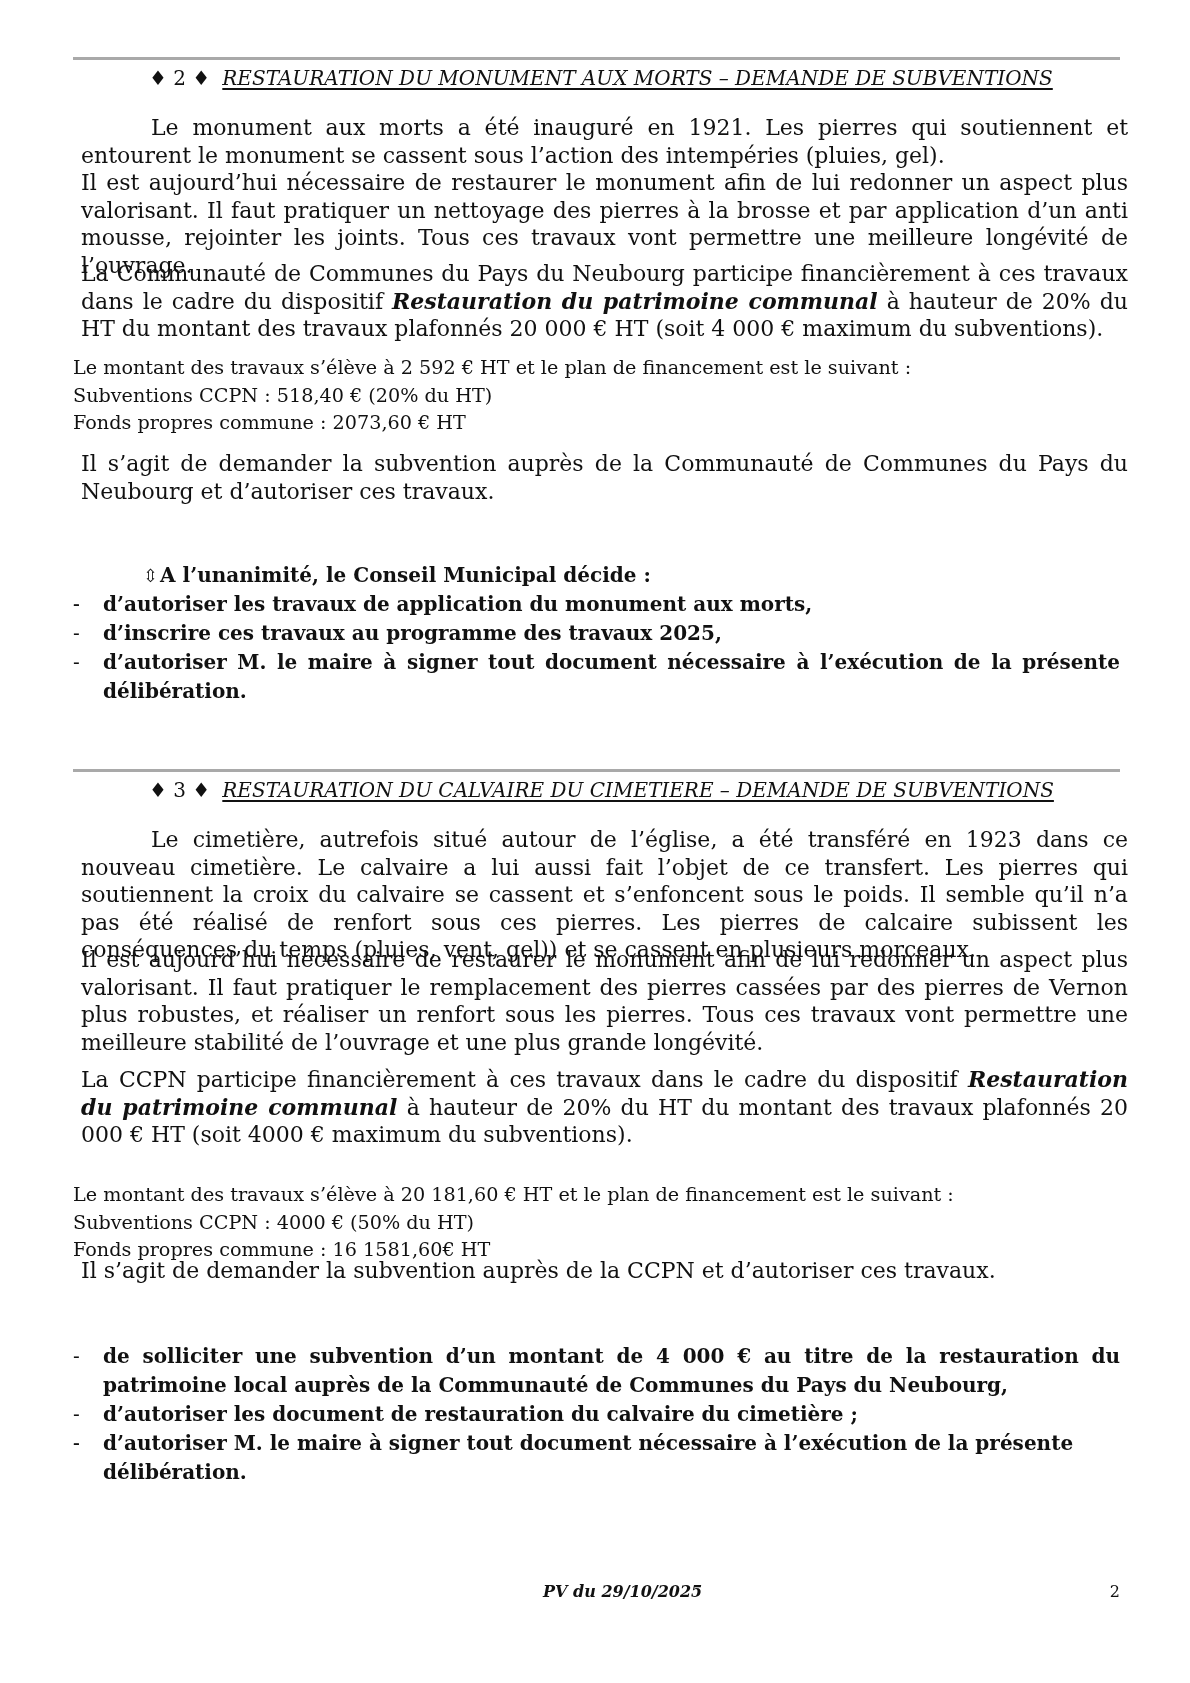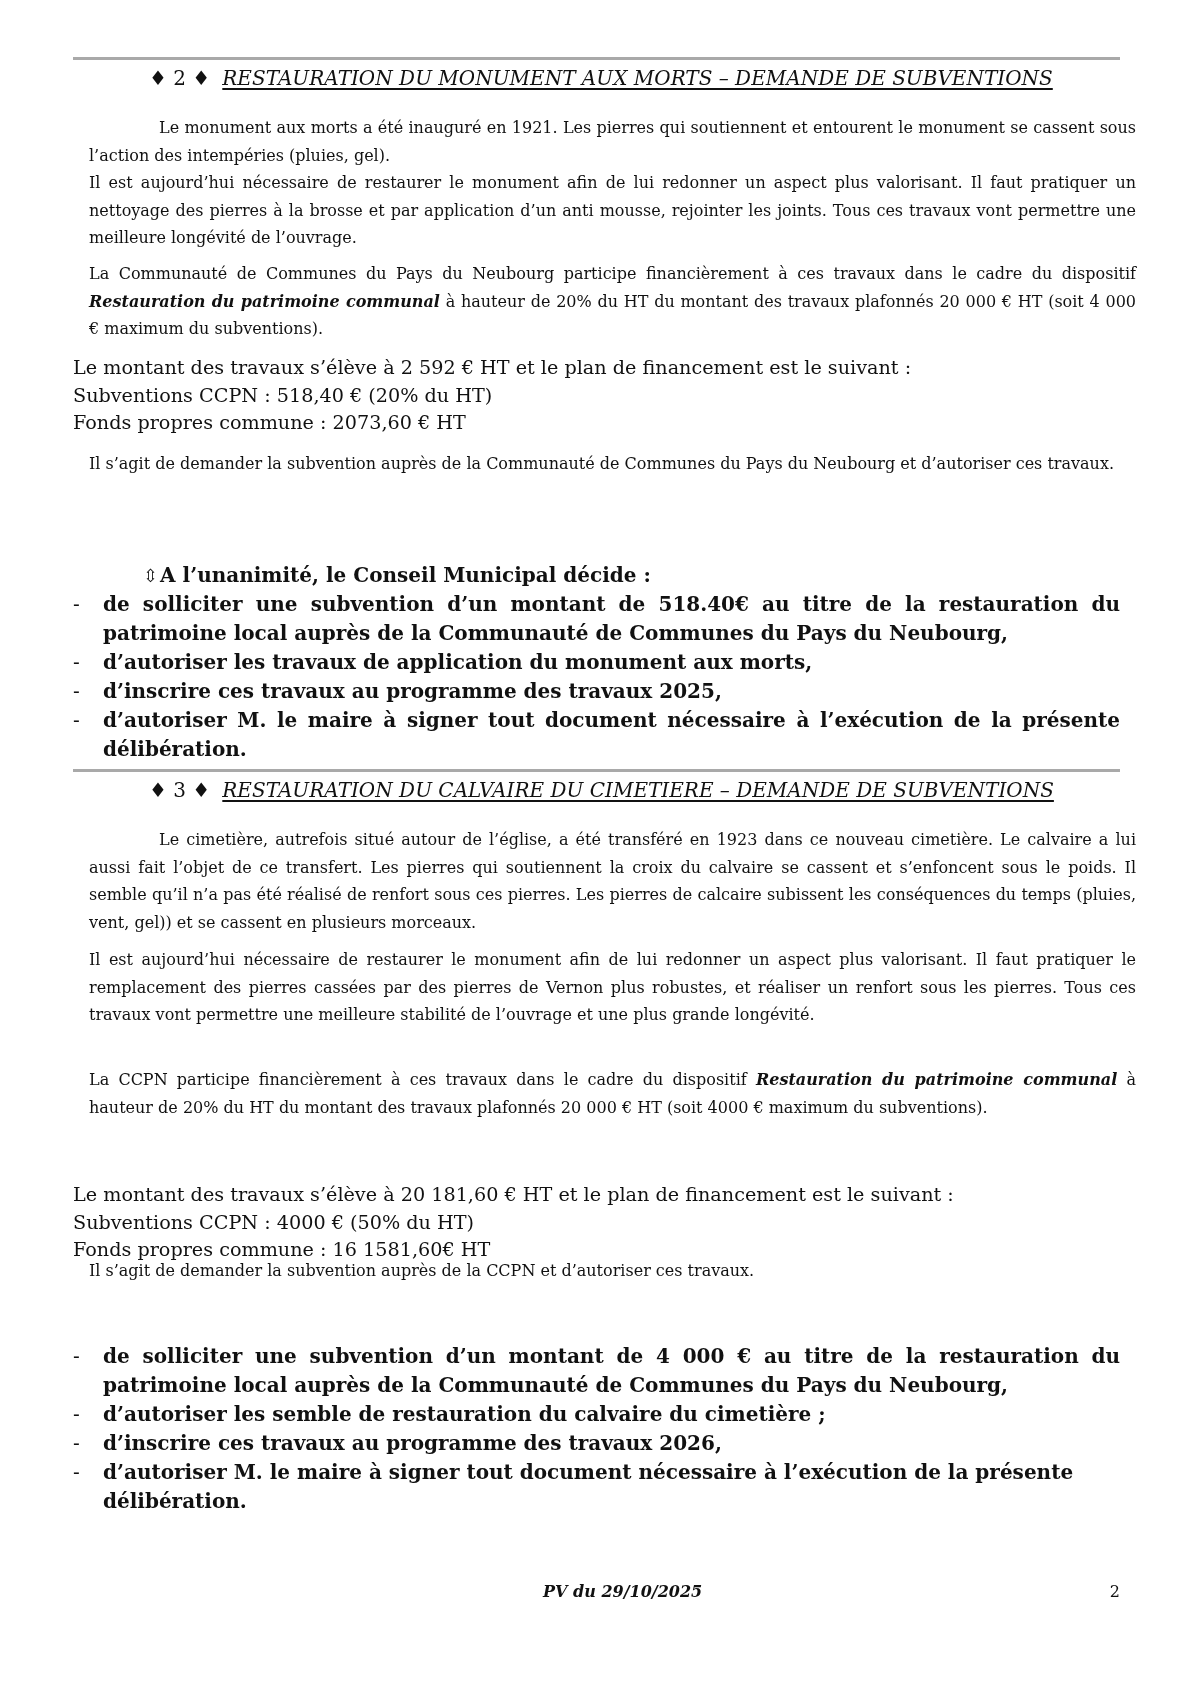--- a/index.html
+++ b/index.html
@@ -3,21 +3,21 @@
 <meta charset="utf-8">
 <style>
   html, body { margin: 0; padding: 0; background: #ffffff; }
   body { width: 1190px; height: 1683px; position: relative; overflow: hidden;
          font-family: "DejaVu Serif", "Liberation Serif", serif; color: #111; }
   .page { position: absolute; left: 73px; top: 0; width: 1047px; }
   .rule { position: absolute; left: 0; width: 1047px; height: 3px; background: #a9a9a9; }
   .heading { position: absolute; left: 76px; font-size: 20px; font-style: italic; white-space: nowrap; }
   .heading .marker { font-style: normal; margin-right: 12px; }
   .heading .title { text-decoration: underline; text-underline-offset: 3px; }
-  .p { position: absolute; left: 16px; width: 1047px; font-size: 16px; line-height: 27.5px; text-align: justify; }
+  .p { position: absolute; left: 8px; width: 1047px; font-size: 22px; line-height: 27.5px; text-align: justify; }
   .p .indent { display: inline-block; width: 70px; }
   .p .em { font-weight: bold; font-style: italic; }
   .lines { position: absolute; left: 0; font-size: 19.2px; line-height: 27.5px; }
   .lines div { white-space: nowrap; }
   .decision { position: absolute; left: 0; width: 1047px; font-weight: bold; font-size: 20px; line-height: 29px; margin-top: 36px; }
   .decision .lead { padding-left: 70px; }
   .decision .item { position: relative; padding-left: 30px; text-align: justify; }
   .decision .item .dash { position: absolute; left: 0; top: 0; font-weight: normal; }
   .arrow { font-weight: normal; font-size: 18px; margin-right: 2px; }
   .footer { position: absolute; top: 1582px; left: 0; width: 1047px; font-size: 16px; }
@@ -41,21 +41,21 @@
   <div class="lines" style="top:354px;">
     <div>Le montant des travaux s’élève à 2 592 € HT et le plan de financement est le suivant :</div>
     <div>Subventions CCPN : 518,40 € (20% du HT)</div>
     <div>Fonds propres commune : 2073,60 € HT</div>
   </div>
 
   <div class="p" style="top:450px;">Il s’agit de demander la subvention auprès de la Communauté de Communes du Pays du Neubourg et d’autoriser ces travaux.</div>
 
   <div class="decision" style="top:525px;">
     <div class="lead"><span class="arrow">⇳</span><span>A l’unanimité, le Conseil Municipal décide :</span></div>
-    <div class="item"><span class="dash">-</span><span>de solliciter une subvention d’un montant de 518.40€ au titre de la restauration du patrimoine local auprès de la Communauté de Communes du Pays du Neubourg,</span></div>
+    <div class="item"><span class="dash">-</span></div>
     <div class="item"><span class="dash">-</span><span>d’autoriser les travaux de application du monument aux morts,</span></div>
     <div class="item"><span class="dash">-</span><span>d’inscrire ces travaux au programme des travaux 2025,</span></div>
     <div class="item"><span class="dash">-</span><span>d’autoriser M. le maire à signer tout document nécessaire à l’exécution de la présente délibération.</span></div>
   </div>
 
   <div class="rule" style="top:769px;"></div>
   <div class="heading" style="top:778px;">
     <span class="marker">♦ 3 ♦</span><span class="title">RESTAURATION DU CALVAIRE DU CIMETIERE – DEMANDE DE SUBVENTIONS</span>
   </div>
 
@@ -68,22 +68,22 @@
   <div class="lines" style="top:1168px;margin-top:13px;">
     <div>Le montant des travaux s’élève à 20 181,60 € HT et le plan de financement est le suivant :</div>
     <div>Subventions CCPN : 4000 € (50% du HT)</div>
     <div>Fonds propres commune : 16 1581,60€ HT</div>
   </div>
 
   <div class="p" style="top:1257px;">Il s’agit de demander la subvention auprès de la CCPN et d’autoriser ces travaux.</div>
 
   <div class="decision" style="top:1306px;">
     <div class="item"><span class="dash">-</span><span>de solliciter une subvention d’un montant de 4 000 € au titre de la restauration du patrimoine local auprès de la Communauté de Communes du Pays du Neubourg,</span></div>
-    <div class="item"><span class="dash">-</span><span>d’autoriser les semble de restauration du calvaire du cimetière ;</span></div>
-    <div class="item"><span class="dash">-</span><span>d’inscrire ces travaux au programme des travaux 2026,</span></div>
+    <div class="item"><span class="dash">-</span><span>d’autoriser les document de restauration du calvaire du cimetière ;</span></div>
+    <div class="item"><span class="dash">-</span></div>
     <div class="item" style="text-align:left;"><span class="dash">-</span><span>d’autoriser M. le maire à signer tout document nécessaire à l’exécution de la présente délibération.</span></div>
   </div>
 
   <div class="footer">
     <span class="center">PV du 29/10/2025</span>
     <span class="pagenum">2</span>
   </div>
 </div>
 
 </body></html>

